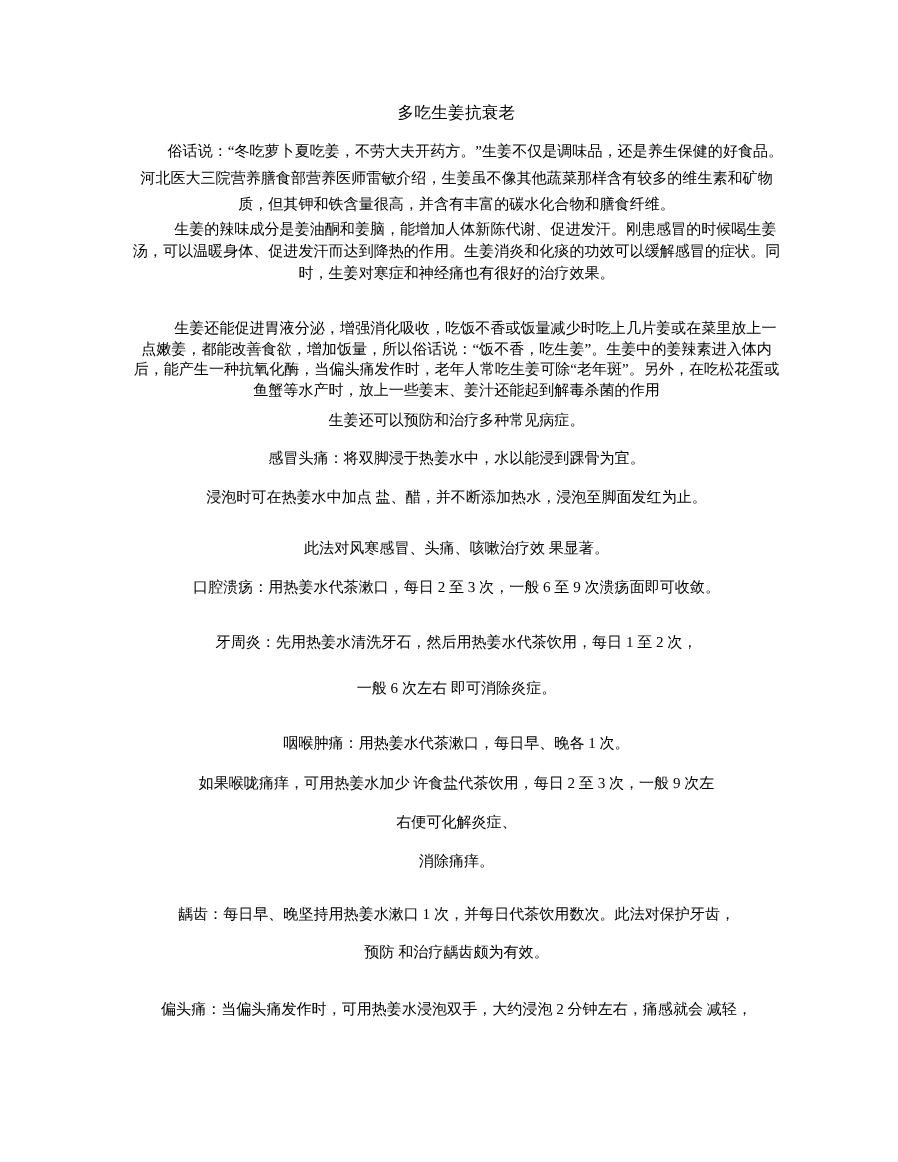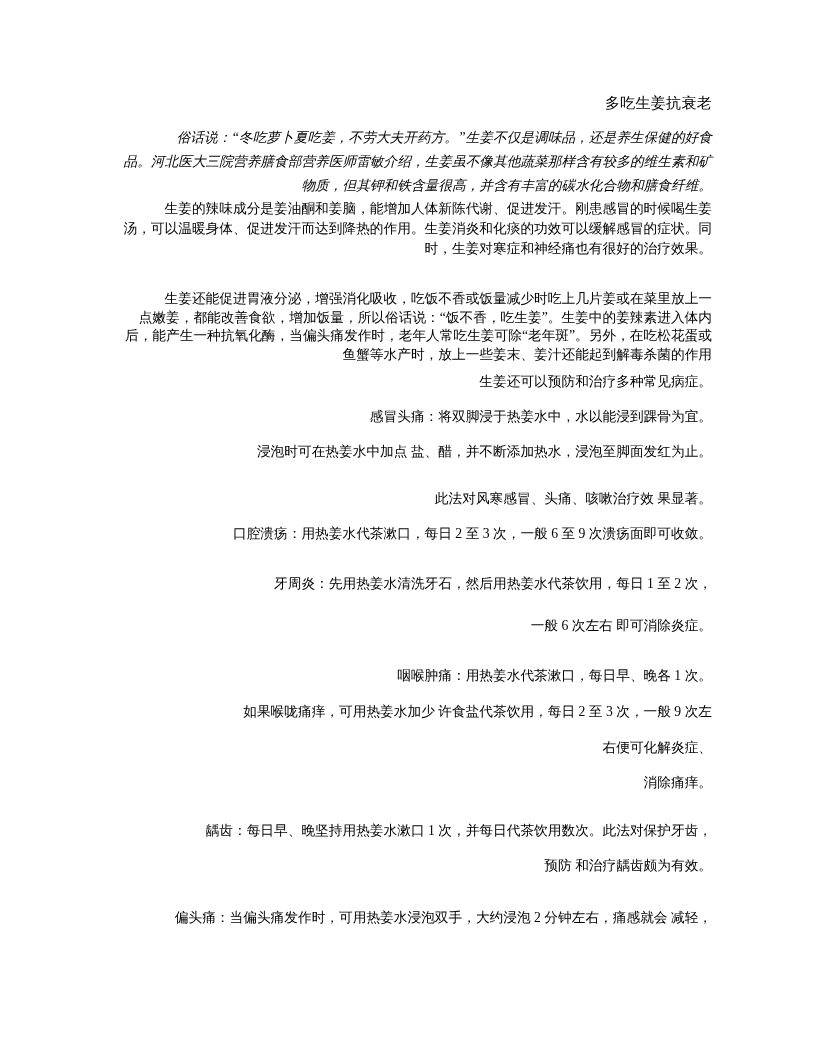--- a/index.html
+++ b/index.html
@@ -17,33 +17,33 @@
     color: #000000;
   }
   .blk {
     position: absolute;
     left: 118px;
     width: 594px;
     margin: 0;
     font-size: 13.7px;
     font-weight: normal;
     color: #000000;
-    text-align: right;
+    text-align: center;
     word-break: normal;
     overflow-wrap: break-word;
     white-space: pre-wrap;
   }
   .title {
     font-size: 15px;
     line-height: 18px;
     letter-spacing: 0.3px;
   }
   .para { }
   .indent { text-indent: 2.5em; }
-  .lh24 { line-height: 24px; font-style: italic; }
+  .lh24 { line-height: 24px; }
   .lh20 { line-height: 20px; }
   .lh18 { line-height: 18.5px; }
   .line { line-height: 18px; }
 </style>
 </head>
 <body>
 
 <div class="page">
   <h1 class="blk title" style="top:94px">多吃生姜抗衰老</h1>
 

